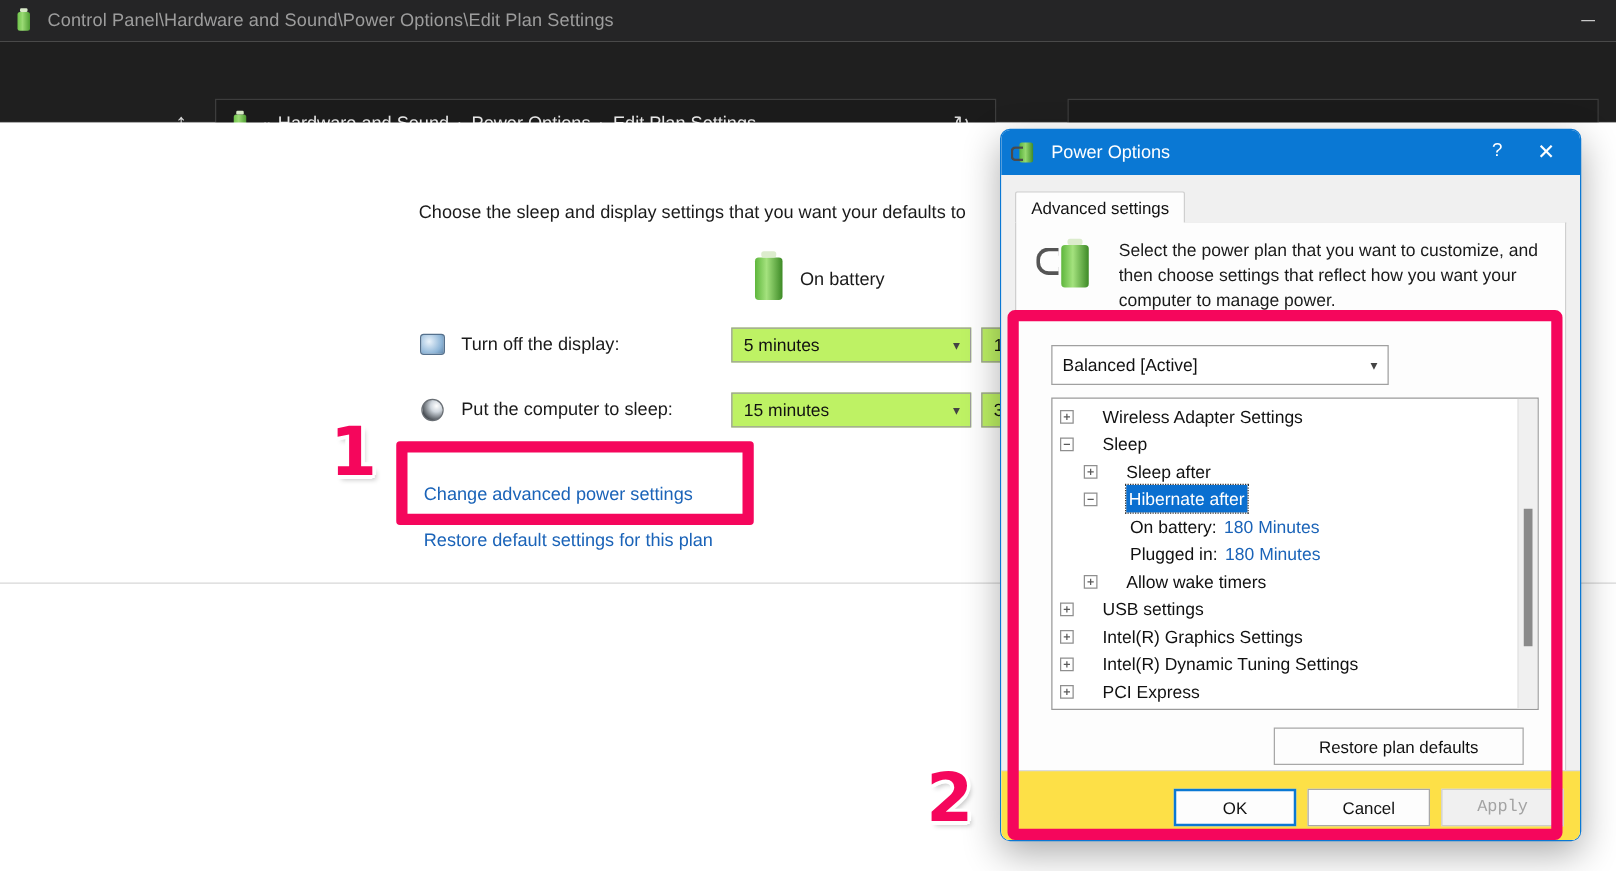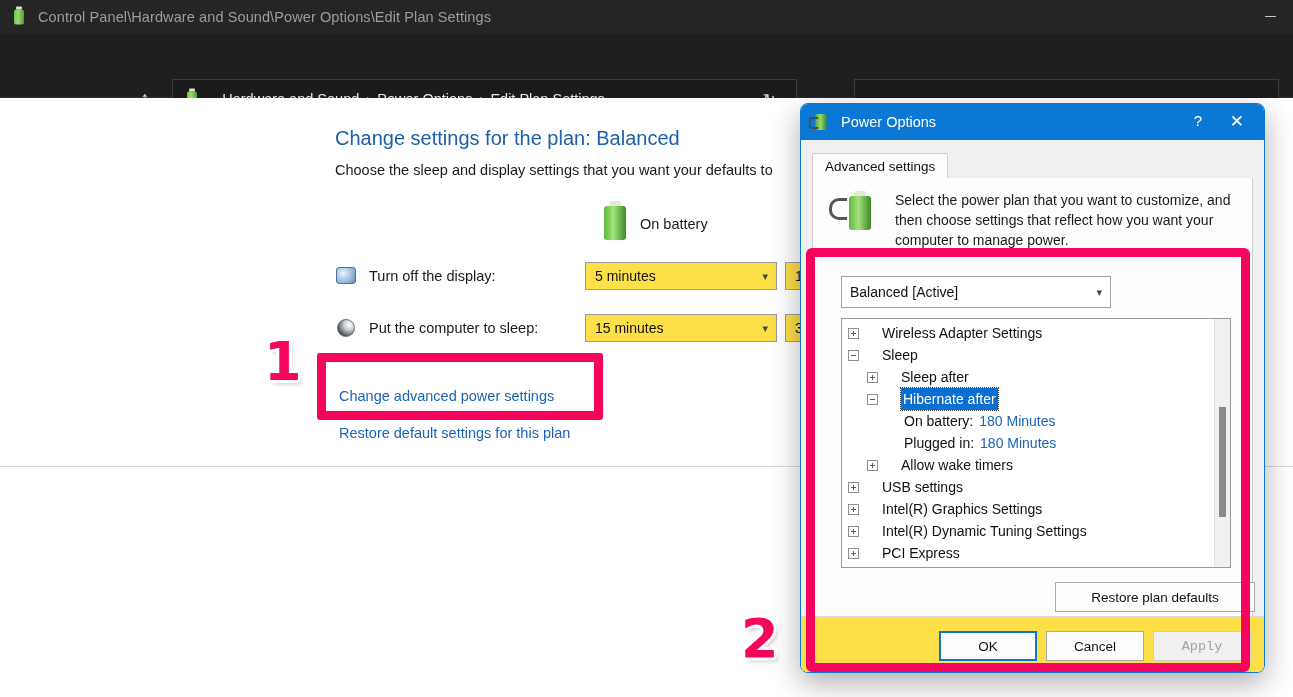--- a/index.html
+++ b/index.html
@@ -73,21 +73,21 @@
     display:flex; align-items:center; gap:14px;
   }
   #battery-head .lbl{ font-size:14.5px; color:#1a1a1a; }
 
   .setting-row{ position:absolute; left:335px; display:flex; align-items:center; }
   #row-display{ top:164px; }
   #row-sleep{ top:216px; }
   .setting-row .sr-icon{ width:22px; height:22px; margin-right:12px; position:relative; }
   .setting-row .sr-label{ font-size:14.5px; color:#1a1a1a; width:216px; }
   .combo{
-    height:28px; border:1px solid #9d9d9d; background:#fde047;
+    height:28px; border:1px solid #9d9d9d; background:#bef264;
     display:flex; align-items:center; justify-content:space-between;
     padding:0 8px 0 9px; font-size:14px; color:#111;
   }
   .combo .cv{ white-space:nowrap; overflow:hidden; }
   .combo .carat{ color:#444; font-size:11px; margin-left:6px; }
   .combo-a{ width:192px; }
   .combo-b{ width:192px; margin-left:8px; }
 
   #link-advanced{
     position:absolute; left:339px; top:290px;
@@ -184,21 +184,21 @@
   }
   #tree-thumb{
     position:absolute; left:4px; top:88px; width:7px; height:110px; background:#8a8a8a;
   }
   .winbtn{
     height:30px; border:1px solid #a8a8a8; background:#fdfdfd;
     display:flex; align-items:center; justify-content:center;
     font-size:13.5px; color:#111; cursor:default;
   }
   #restore-wrap{ position:absolute; left:206px; top:404px; }
-  #restore-wrap .winbtn{ width:200px;margin-left:36px; }
+  #restore-wrap .winbtn{ width:200px; }
 
   #dlg-footer{
     position:absolute; left:0; right:0; bottom:0; height:58px;
     background:#fde047; border-top:1px solid #dcdcdc;
   }
   #dlg-footer .winbtn{ position:absolute; top:14px; width:98px; }
   #btn-ok{ left:138px; border:1px solid #0a78d4; box-shadow:0 0 0 1px #0a78d4 inset; }
   #btn-cancel{ left:245px; }
   #btn-apply{ left:352px; border-color:#cdcdcd; color:#a3a3a3; background:#f0f0f0;font-family:Liberation Mono, monospace; }
 
@@ -298,21 +298,20 @@
     <span class="crumb-sep">›</span>
     <span class="crumb">Edit Plan Settings</span>
     <span id="ab-chevron">⌄</span>
     <span id="ab-refresh">↻</span>
   </div>
 
   <div id="searchbox"></div>
 </div>
 
 <div id="content">
-  <div id="page-title">Change settings for the plan: Balanced</div>
   <div id="page-subtitle">Choose the sleep and display settings that you want your defaults to</div>
 
   <div id="battery-head">
     <span class="battery-big-head">
         <i class="big-batt"></i>
       </span>
     <span class="lbl">On battery</span>
   </div>
 
   <div class="setting-row" id="row-display">

